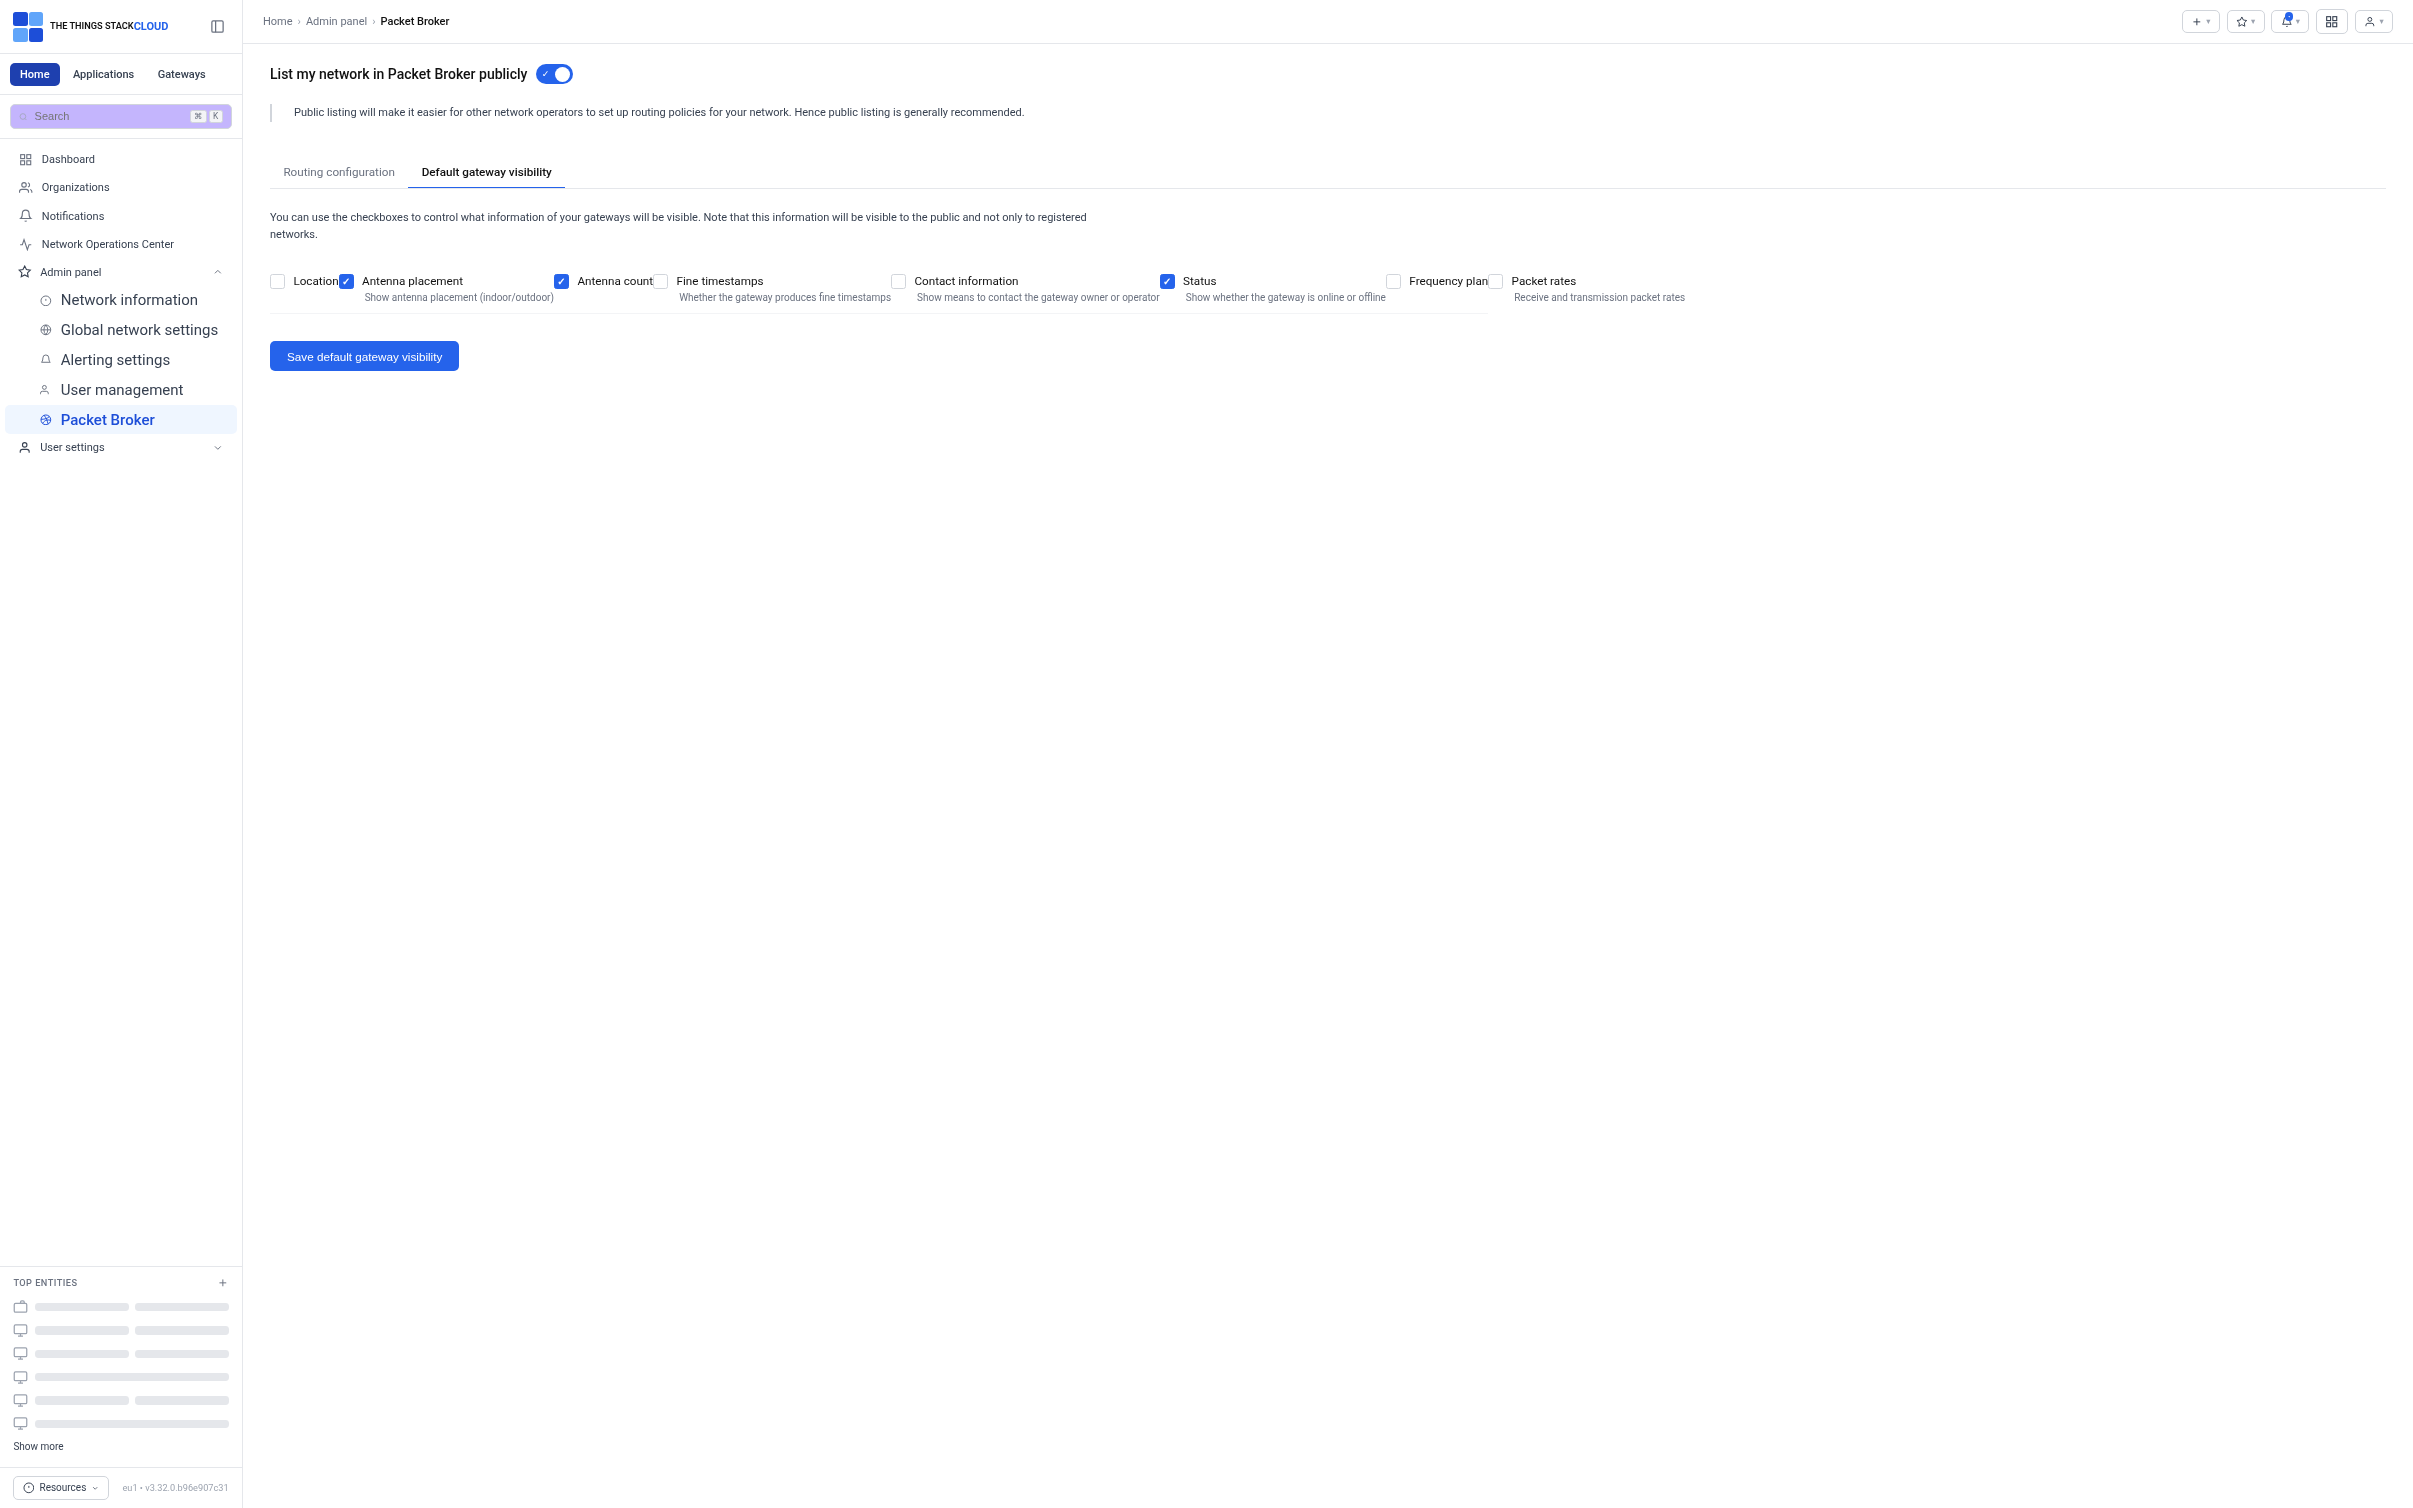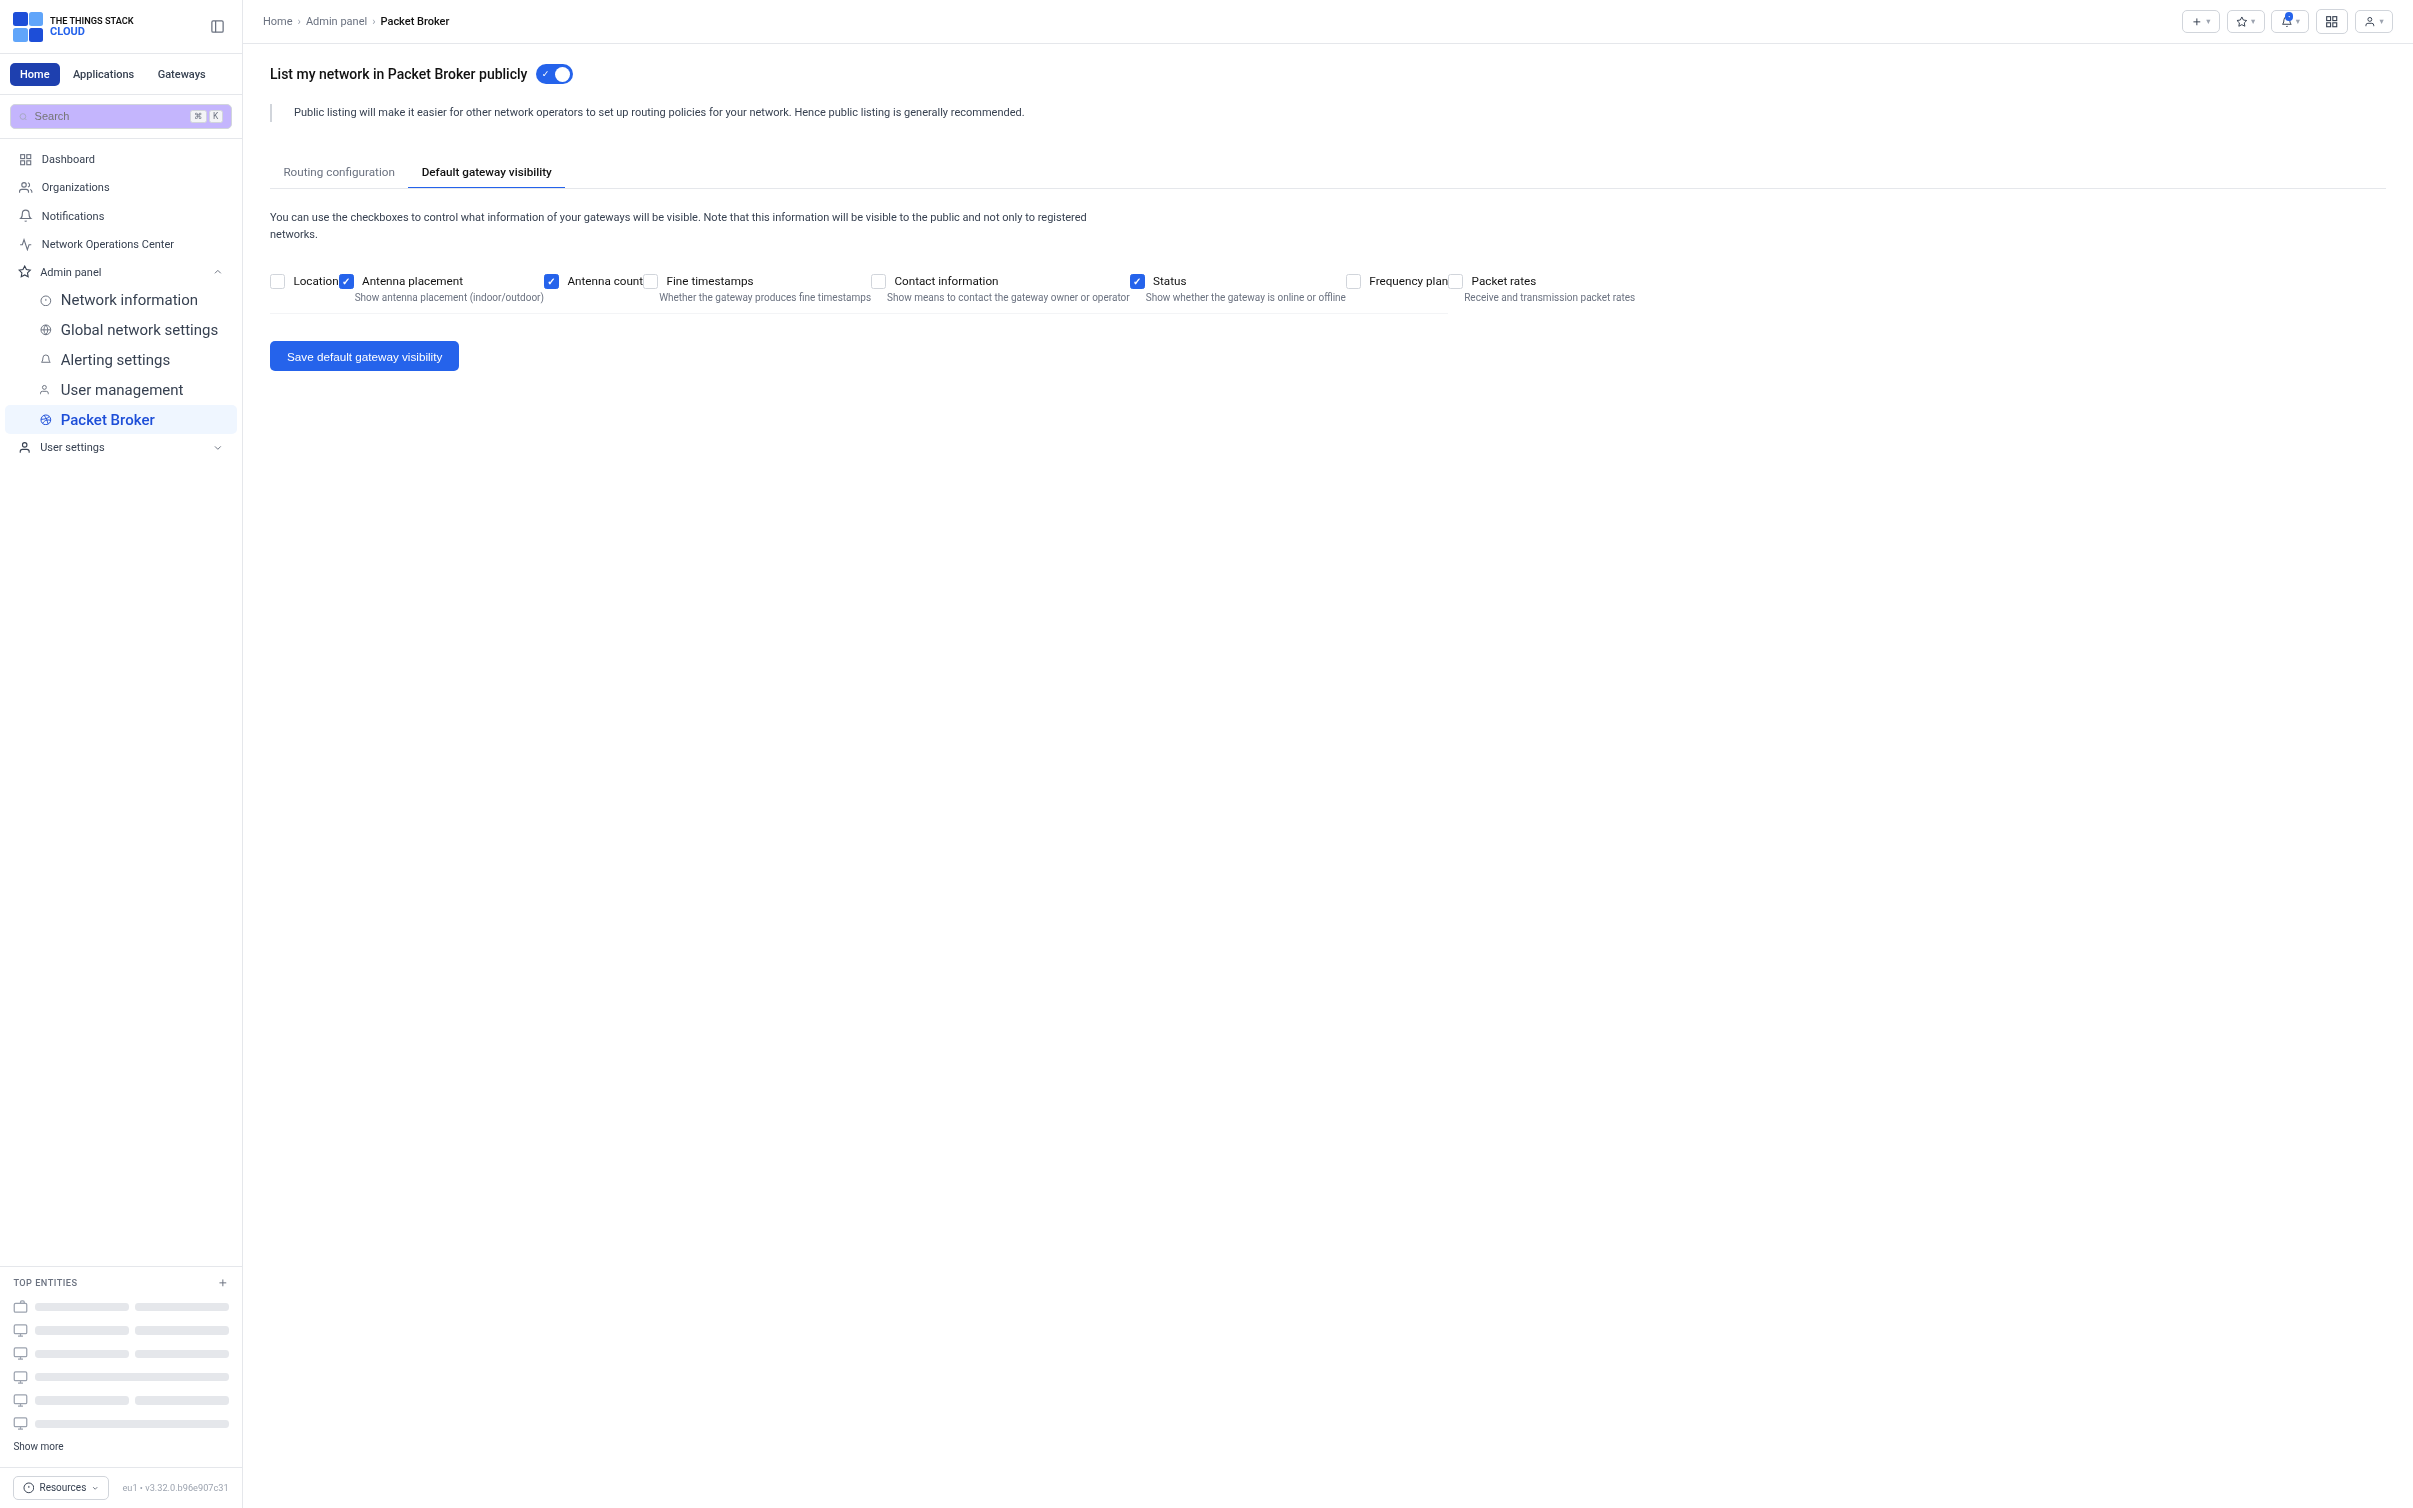--- a/index.html
+++ b/index.html
@@ -7,21 +7,21 @@
 
     
     .sidebar { width: 243px; background: #fff; border-right: 0.8px solid #e5e7eb; display: flex; flex-direction: column; height: 100vh; overflow-y: auto; flex-shrink: 0; }
 
     .sidebar-header { display: flex; align-items: center; justify-content: space-between; padding: 11.7px 13.4px; border-bottom: 0.8px solid #e5e7eb; }
     .logo { display: flex; align-items: center; gap: 6.7px; }
     .logo-squares { display: grid; grid-template-columns: 1fr 1fr; gap: 1.7px; width: 30px; height: 30px; }
     .logo-sq { border-radius: 2.5px; }
     .logo-sq.blue { background: #1d4ed8; }
     .logo-sq.light-blue { background: #60a5fa; }
-    .logo-text { display: flex; flex-direction: column; line-height: 1.1; }
+    .logo-text { display: flex; flex-direction: row; line-height: 1.1; }
     .logo-text .the-things { font-size: 9.2px; font-weight: 600; color: #111; }
     .logo-text .cloud { font-size: 11px; font-weight: 700; color: #2563eb; }
     .sidebar-collapse-btn { color: #6b7280; cursor: pointer; padding: 3.4px; border-radius: 3.4px; }
 
     .nav-tabs { display: flex; padding: 8.4px 10px; gap: 3.4px; border-bottom: 0.8px solid #e5e7eb; }
     .nav-tab { padding: 5px 10px; border-radius: 5px; cursor: pointer; font-size: 11px; font-weight: 500; color: #374151; }
     .nav-tab.active { background: #1e40af; color: #fff; }
 
     .search-box { padding: 8.4px 10px; border-bottom: 0.8px solid #e5e7eb; }
     .search-input-wrap { display: flex; align-items: center; gap: 6.7px; border: 0.8px solid #d1d5db; border-radius: 5px; padding: 5px 8.4px; background: #c4b5fd; }
@@ -87,21 +87,21 @@
 
     
     .checkbox-group { display: flex; flex-direction: row; gap: 0; }
     .checkbox-item { padding: 10px 0; border-bottom: 0.8px solid #f3f4f6; }
     .checkbox-item:last-child { border-bottom: none; }
     .checkbox-row { display: flex; align-items: center; gap: 8.4px; margin-bottom: 3.4px; }
     .checkbox-custom { width: 15px; height: 15px; border: 1.7px solid #d1d5db; border-radius: 2.5px; background: #fff; flex-shrink: 0; cursor: pointer; display: flex; align-items: center; justify-content: center; }
     .checkbox-custom.checked { background: #2563eb; border-color: #2563eb; }
     .checkbox-custom.checked::after { content: '✓'; color: #fff; font-size: 10px; font-weight: 700; }
     .checkbox-label { font-size: 11.7px; color: #111; cursor: pointer; }
-    .checkbox-hint { font-size: 10px; color: #6b7280; margin-left: 16px; }
+    .checkbox-hint { font-size: 10px; color: #6b7280; margin-left: 26px; }
 
     
     .save-section { margin-top: 27px; padding-bottom: 20px; }
     .save-btn { background: #2563eb; color: #fff; border: none; border-radius: 5px; padding: 8.4px 17px; font-size: 11.7px; font-weight: 500; cursor: pointer; }
 
     
     svg { display: block; }
   </style>
 </head>
 <body>

